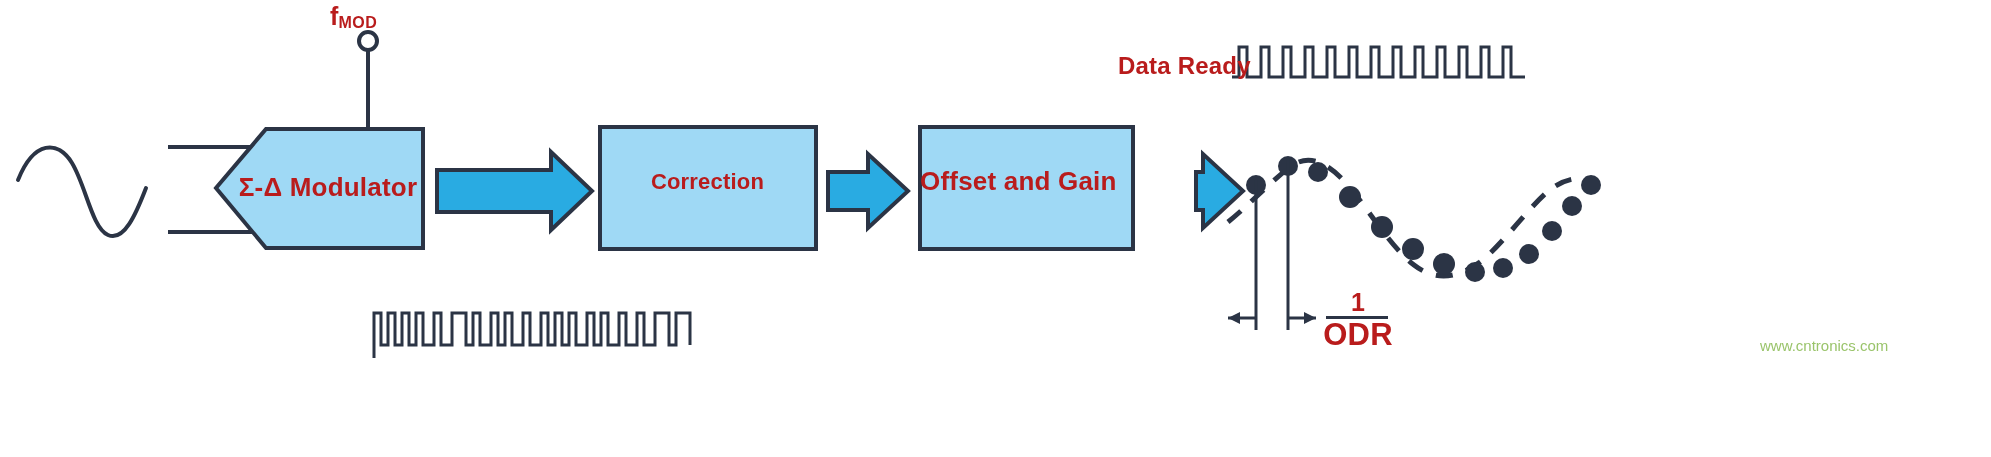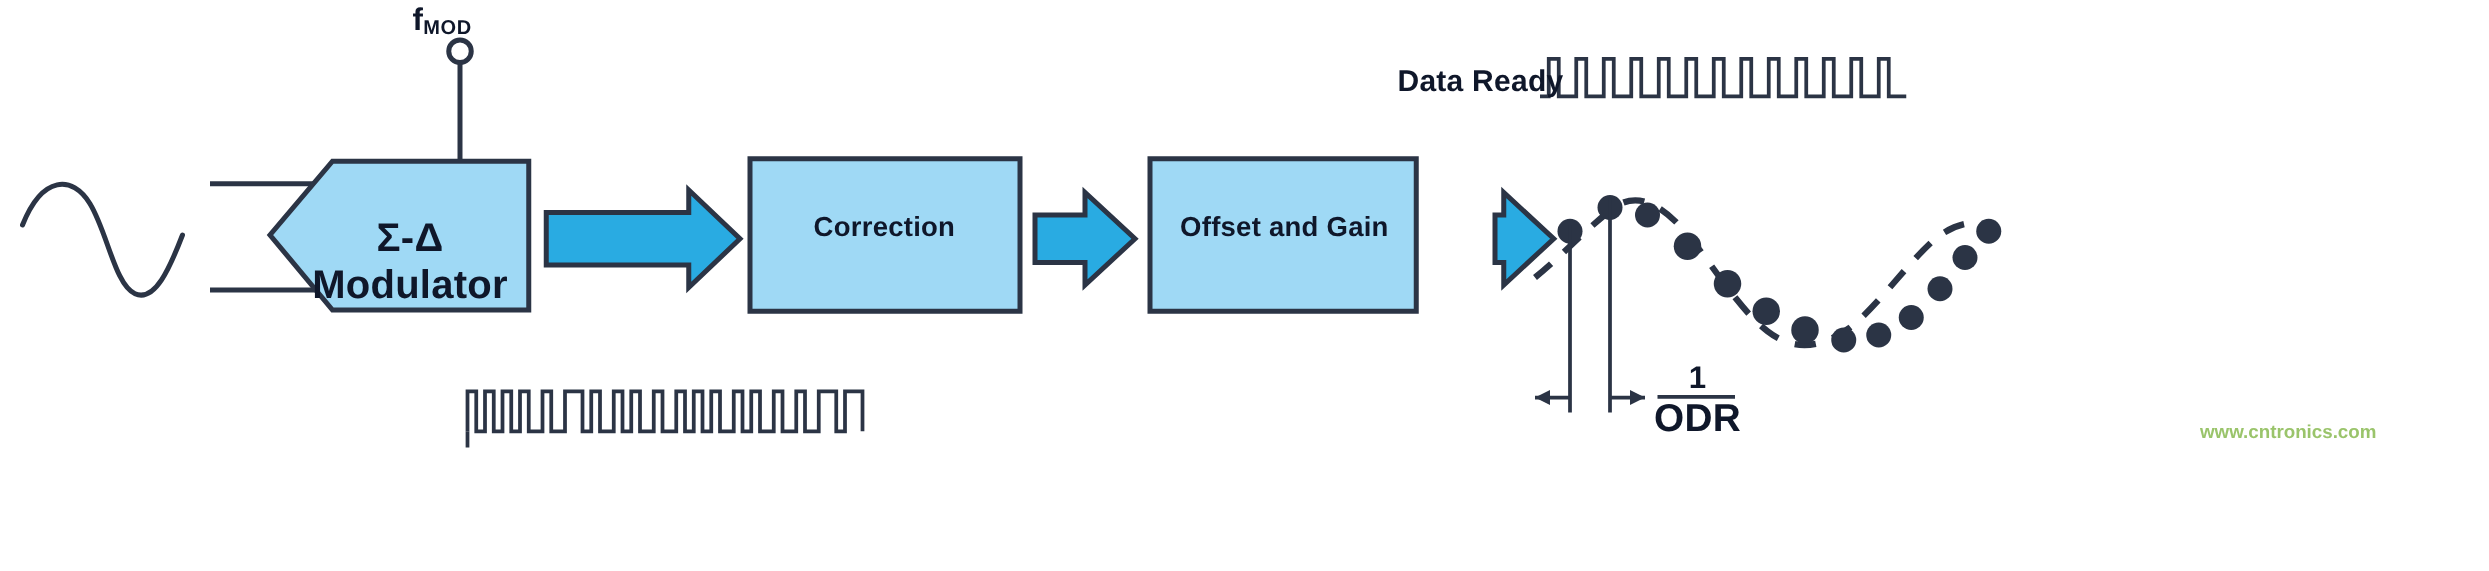--- a/index.html
+++ b/index.html
@@ -1,29 +1,29 @@
 <!DOCTYPE html>
 <html><head>
 <meta charset="utf-8">
 <style>
   html,body{margin:0;padding:0;background:#ffffff;}
   body{width:1991px;height:457px;position:relative;overflow:hidden;
        font-family:"Liberation Sans",sans-serif;}
   .abs{position:absolute;}
-  .lbl{color:#0f172a;font-weight:bold;letter-spacing:.2px;}
+  .lbl{color:#b91c1c;font-weight:bold;letter-spacing:.2px;}
   #fmod-label{left:330px;top:2px;font-size:25px;}
   #fmod-label .sub{font-size:16px;vertical-align:-3px;letter-spacing:.5px;}
-  #block-sd-text{left:233px;top:172px;width:190px;text-align:center;font-size:32px;}
+  #block-sd-text{left:233px;top:172px;width:190px;text-align:center;font-size:26px;}
   #block-dec-text{left:600px;top:166px;width:215px;text-align:center;font-size:22px;line-height:31px;}
-  #block-ofs-text{left:920px;top:166px;width:215px;text-align:center;font-size:22px;line-height:31px;}
+  #block-ofs-text{left:920px;top:166px;width:215px;text-align:left;font-size:26px;line-height:31px;}
   #dataready-label{left:1118px;top:52px;font-size:24px;}
   #odr-num{left:1330px;top:288px;width:56px;text-align:center;font-size:25px;}
   #odr-den{left:1318px;top:317px;width:80px;text-align:center;font-size:31px;}
   #odr-bar{left:1326px;top:316px;width:62px;height:3px;background:#2b3445;}
-  #watermark{left:1760px;top:337px;font-size:15px;color:#9ac46b;font-weight:bold;}
+  #watermark{left:1760px;top:337px;font-size:15px;color:#9ac46b;font-weight:normal;}
   svg{position:absolute;left:0;top:0;}
 </style>
 </head>
 <body>
 
 <svg width="1991" height="457">
   <defs>
     <style>
       .stk{stroke:#2b3445;fill:none;}
       .blk{fill:#9FD9F5;stroke:#2b3445;stroke-width:4;}

